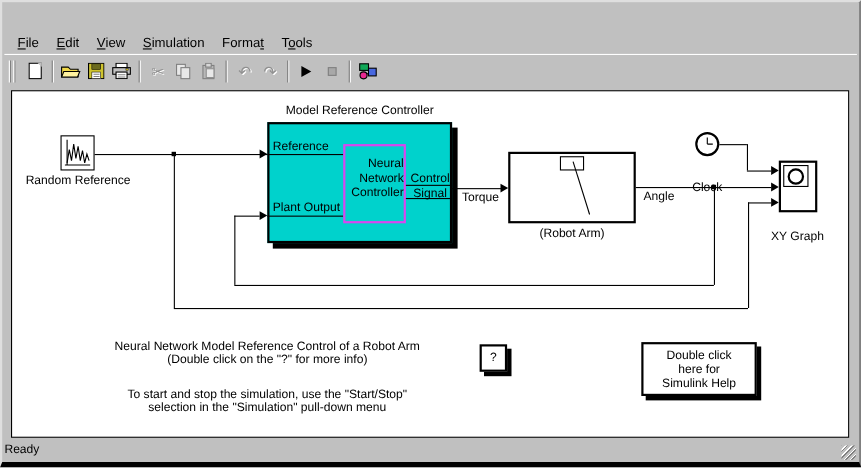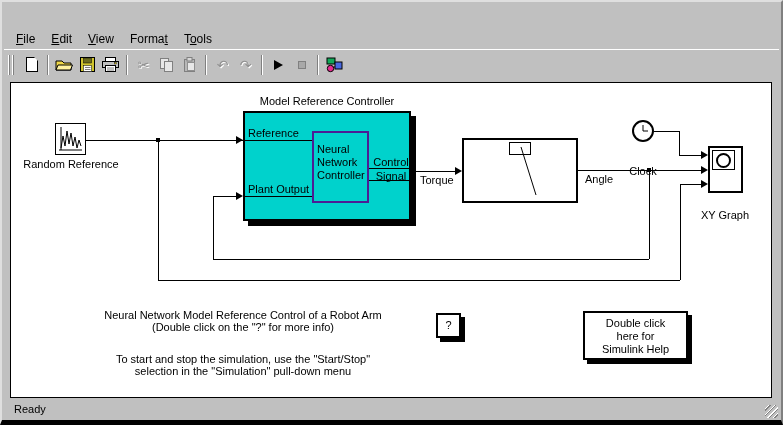--- a/index.html
+++ b/index.html
@@ -39,41 +39,42 @@
   .lbl{position:absolute;font-size:11px;line-height:12px;white-space:nowrap;}
   .ctr{text-align:center;}
   .wh{position:absolute;height:1px;background:#000;}
   .wv{position:absolute;width:1px;background:#000;}
   .arr{position:absolute;width:0;height:0;border-top:4px solid transparent;border-bottom:4px solid transparent;border-left:7px solid #000;}
   .dot{position:absolute;width:4px;height:4px;background:#000;}
   .blk{position:absolute;background:#fff;border:2px solid #000;}
   .shadow4{box-shadow:4px 4px 0 #000;}
   .shadow5{box-shadow:5px 5px 0 #000;}
   .cyan-blk{background:#00d2cc;}
-  .inner-blk{position:absolute;border:2px solid #4c1d95;font-size:11px;line-height:13px;padding:10px 0 0 3px;}
+  .inner-blk{position:absolute;border:2px solid #d946ef;font-size:11px;line-height:13px;padding:10px 0 0 3px;text-align:right;}
   
   .xy-inner{position:absolute;left:2px;top:2px;width:23px;height:20px;border:1px solid #000;display:flex;align-items:center;justify-content:center;}
   .xy-circle{width:15px;height:15px;border:2px solid #000;border-radius:50%;}
   .clock-circle{position:absolute;width:22px;height:22px;border:2px solid #000;border-radius:50%;background:#fff;}
   
   .statusbar{position:absolute;left:2px;top:398px;width:775px;height:19px;font-size:11px;}
-  .status-ready{position:absolute;left:10px;top:3px;}
+  .status-ready{position:absolute;left:0;top:3px;}
   .status-panel{position:absolute;top:2px;height:15px;border:1px solid;border-color:#808080 #fff #fff #808080;padding:1px 0 0 3px;margin-top:32px;}
   .grip{position:absolute;right:1px;bottom:1px;width:13px;height:13px;background:repeating-linear-gradient(-45deg,transparent 0 2px,#808080 2px 3px,#fff 3px 4px);}
 </style>
 </head>
 <body>
 
 <div class="window">
 
 
   <div class="menubar">
     <span class="menu-item"><span></span><span class="mn-key">F</span><span>ile</span></span>
     <span class="menu-item"><span></span><span class="mn-key">E</span><span>dit</span></span>
     <span class="menu-item"><span></span><span class="mn-key">V</span><span>iew</span></span>
+    <span class="menu-item"><span></span><span class="mn-key">S</span><span>imulation</span></span>
     <span class="menu-item"><span>Forma</span><span class="mn-key">t</span><span></span></span>
     <span class="menu-item"><span>T</span><span class="mn-key">o</span><span>ols</span></span>
   </div>
 
   <div class="toolbar">
     <div class="tb-grip">
         <div class="ridge"></div>
         <div class="ridge"></div>
       </div>
     <div class="tb-button">
@@ -190,20 +191,21 @@
     <div class="arr" style="left:444px;top:84px;"></div>
     <div class="lbl" style="left:409px;top:91px;">Torque</div>
 
     <div class="blk" style="left:451px;top:55px;width:116px;height:65px;">
       <div style="position:absolute;left:45px;top:2px;width:22px;height:13px;border:1px solid #000;"></div>
       <svg width="112" height="61" viewBox="0 0 112 61" style="position:absolute;left:0;top:0;">
         <line x1="57" y1="7" x2="72" y2="55" stroke="#000"></line>
       </svg>
     </div>
     <div class="lbl ctr" style="left:439px;top:123px;width:140px;">
+      <div>(Robot Arm)</div>
     </div>
 
     <div class="wh" style="left:567px;top:87px;width:123px;"></div>
     <div class="arr" style="left:690px;top:83px;"></div>
     <div class="lbl" style="left:574px;top:90px;">Angle</div>
     <div class="dot" style="left:636px;top:85px;"></div>
     <div class="wv" style="left:638px;top:87px;height:89px;"></div>
     <div class="wh" style="left:202px;top:176px;width:436px;"></div>
     <div class="wv" style="left:202px;top:113px;height:63px;"></div>
     <div class="wh" style="left:202px;top:113px;width:23px;"></div>

